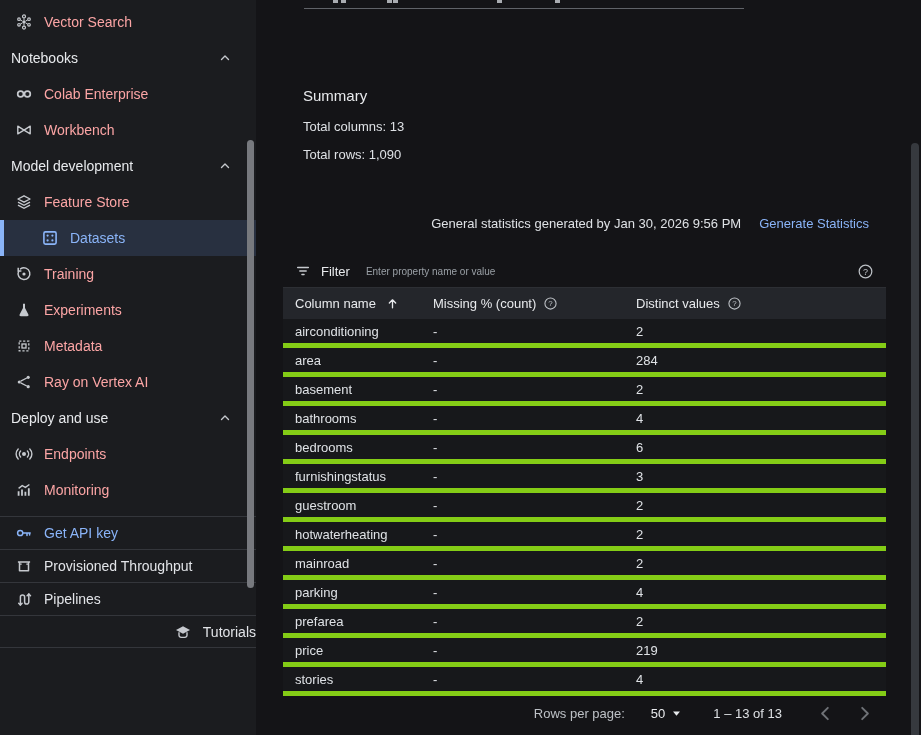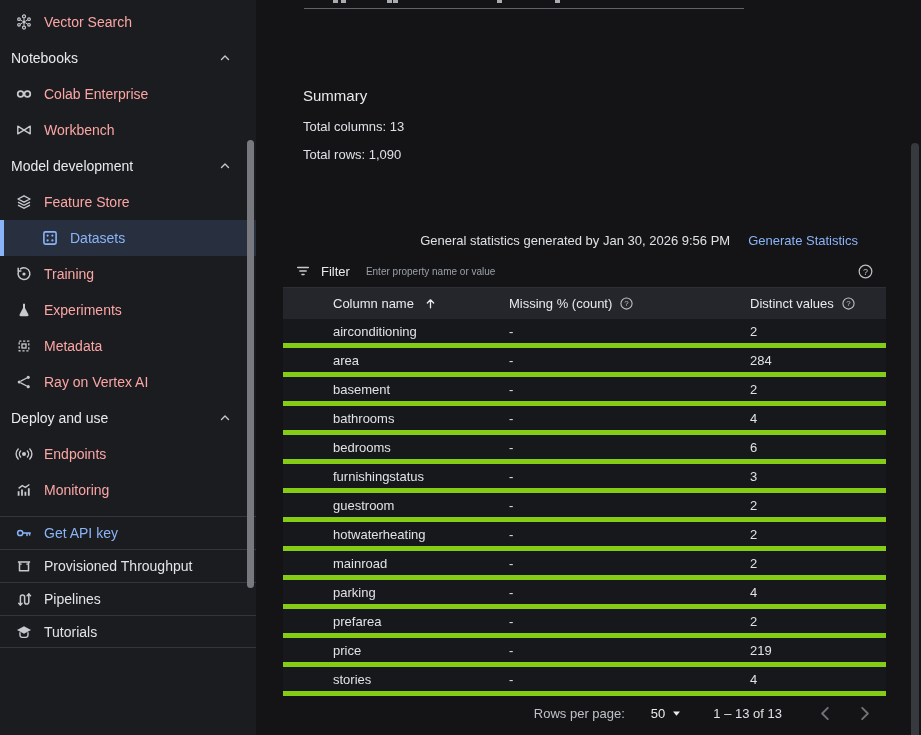--- a/index.html
+++ b/index.html
@@ -33,39 +33,39 @@
   .sb-row.selected { background: #283040; padding-left: 40px; }
   .sb-row.selected::before {
     content: ""; position: absolute; left: 0; top: 0; bottom: 0; width: 4px; background: #8ab4f8;
   }
   .sb-row.selected, .sb-row.selected .sb-icon { color: #8ab4f8; }
   .sb-footer { margin-top: 8px; }
   .sb-foot-row {
     height: 33px; display: flex; align-items: center; padding-left: 14px;
     border-top: 1px solid #34363b; font-size: 14px; color: #e2e4e8; cursor: pointer;
   }
-  .sb-foot-row:last-child { border-bottom: 1px solid #34363b; }
+  .sb-foot-row:last-child { border-bottom: 1px solid #34363b; justify-content: flex-end; }
   .sb-foot-row.accent, .sb-foot-row.accent .sb-icon { color: #8ab4f8; }
   .sb-scrollbar {
     position: absolute; right: 2px; top: 140px; width: 7px; height: 448px;
     background: #77797e; border-radius: 4px;
   }
 
   
   .main { position: absolute; left: 256px; top: 0; right: 0; bottom: 0; background: #141417; }
   .top-divider { position: absolute; left: 48px; top: 8px; width: 440px; height: 1px; background: #606368; }
   .frag { position: absolute; top: 0; height: 3px; width: 5px; background: #a9acb1; }
 
   .summary-title { position: absolute; left: 47px; top: 87px; font-size: 15px; font-weight: 500; color: #e8eaed; }
   .summary-line1 { position: absolute; left: 47px; top: 119px; font-size: 13px; color: #dee1e5; }
   .summary-line2 { position: absolute; left: 47px; top: 147px; font-size: 13px; color: #dee1e5; }
 
   .stats-bar {
-    position: absolute; right: 63px; top: 216px; display: flex; align-items: flex-start;
-    font-size: 13px; color: #dee1e5; white-space: nowrap; margin-top: 17px;
+    position: absolute; right: 52px; top: 216px; display: flex; align-items: flex-start;
+    font-size: 13px; color: #dee1e5; white-space: nowrap;
   }
   .generate-btn { margin-left: 18px; color: #8ab4f8; font-weight: 500; cursor: pointer; text-decoration: none; }
 
   
   .table { position: absolute; left: 27px; top: 255px; width: 603px; }
   .filter-row {
     height: 33px; display: flex; align-items: center; padding: 0 12px;
     border-bottom: 1px solid #2d2f34;
   }
   .filter-icon { display: inline-flex; color: #c6c9ce; margin-right: 10px; }
@@ -74,21 +74,21 @@
     flex: 1; background: transparent; border: none; outline: none;
     font-family: "Liberation Sans", sans-serif; font-size: 10px; color: #e2e4e8;
   }
   .filter-input::placeholder { color: #9aa0a6; }
   .help-btn { display: inline-flex; color: #bdc1c6; cursor: pointer; }
 
   .thead {
     height: 31px; background: #24262b; display: flex; align-items: center;
     font-size: 13px; font-weight: 500; color: #e8eaed;
   }
-  .th, .td { display: flex; align-items: center; margin-left: 38px; }
+  .th, .td { display: flex; align-items: center; }
   .c1 { width: 150px; padding-left: 12px; flex: none; }
   .c2 { width: 203px; flex: none; }
   .c3 { flex: 1; }
   .sort-icon { display: inline-flex; color: #e8eaed; margin-left: 9px; }
   .th .help-btn { margin-left: 7px; }
 
   .tbody .trow {
     height: 29px; display: flex; align-items: center; background: #17181b;
     border-bottom: 5px solid #84cc16; font-size: 13px; color: #dfe2e6;
   }

